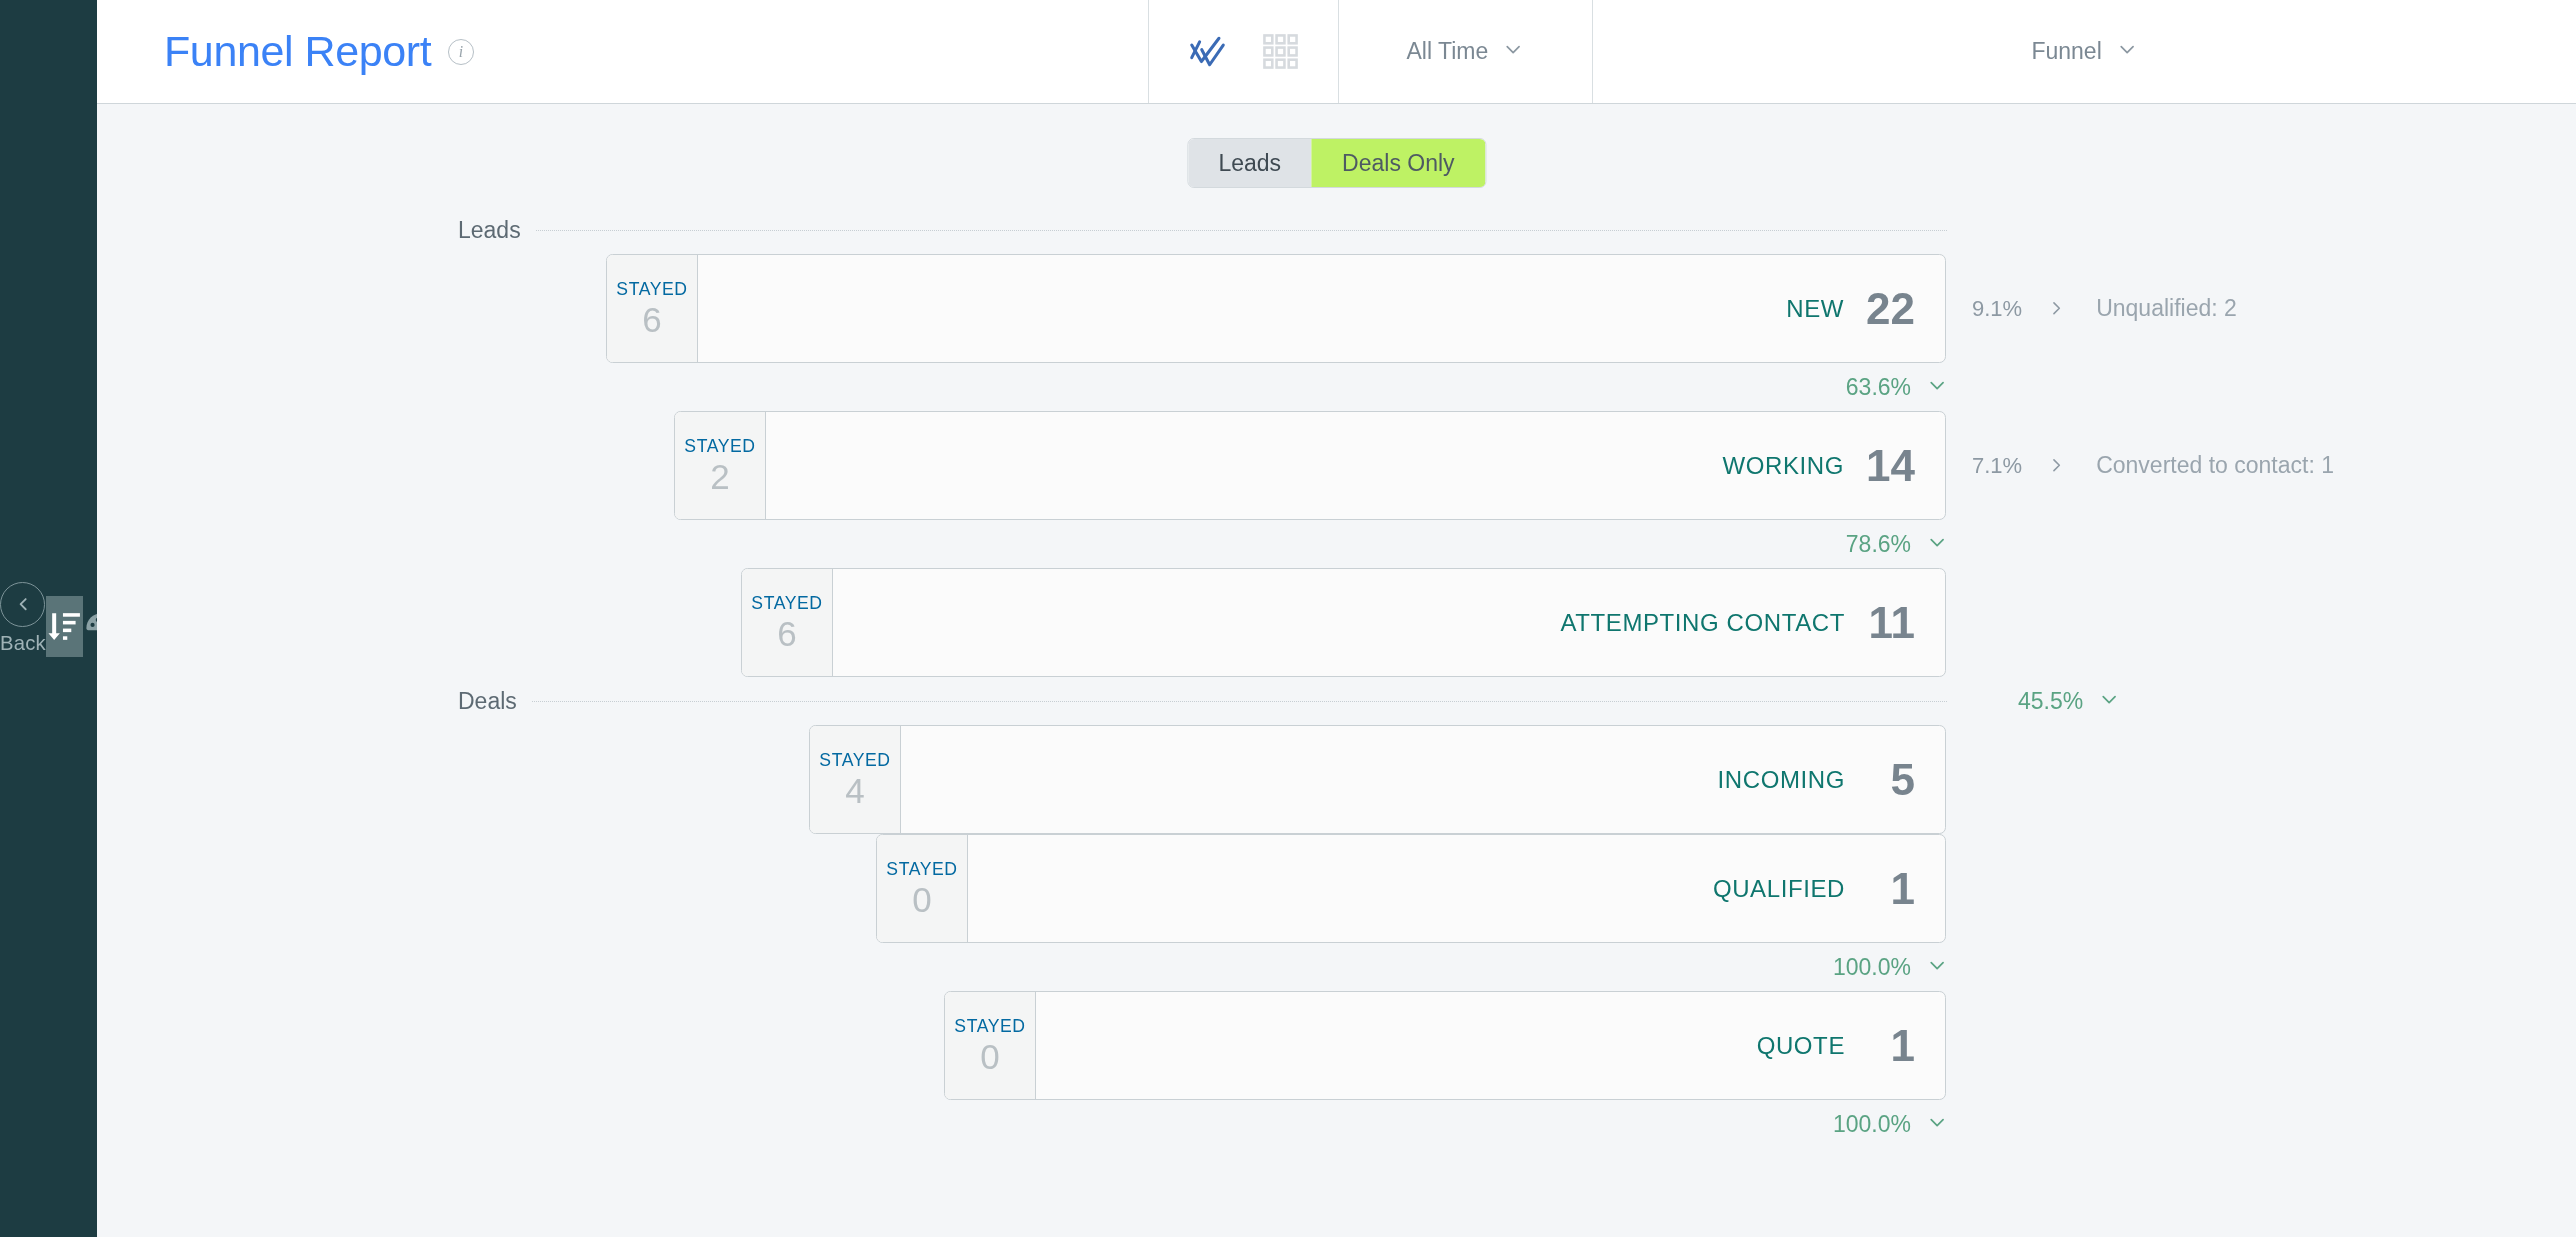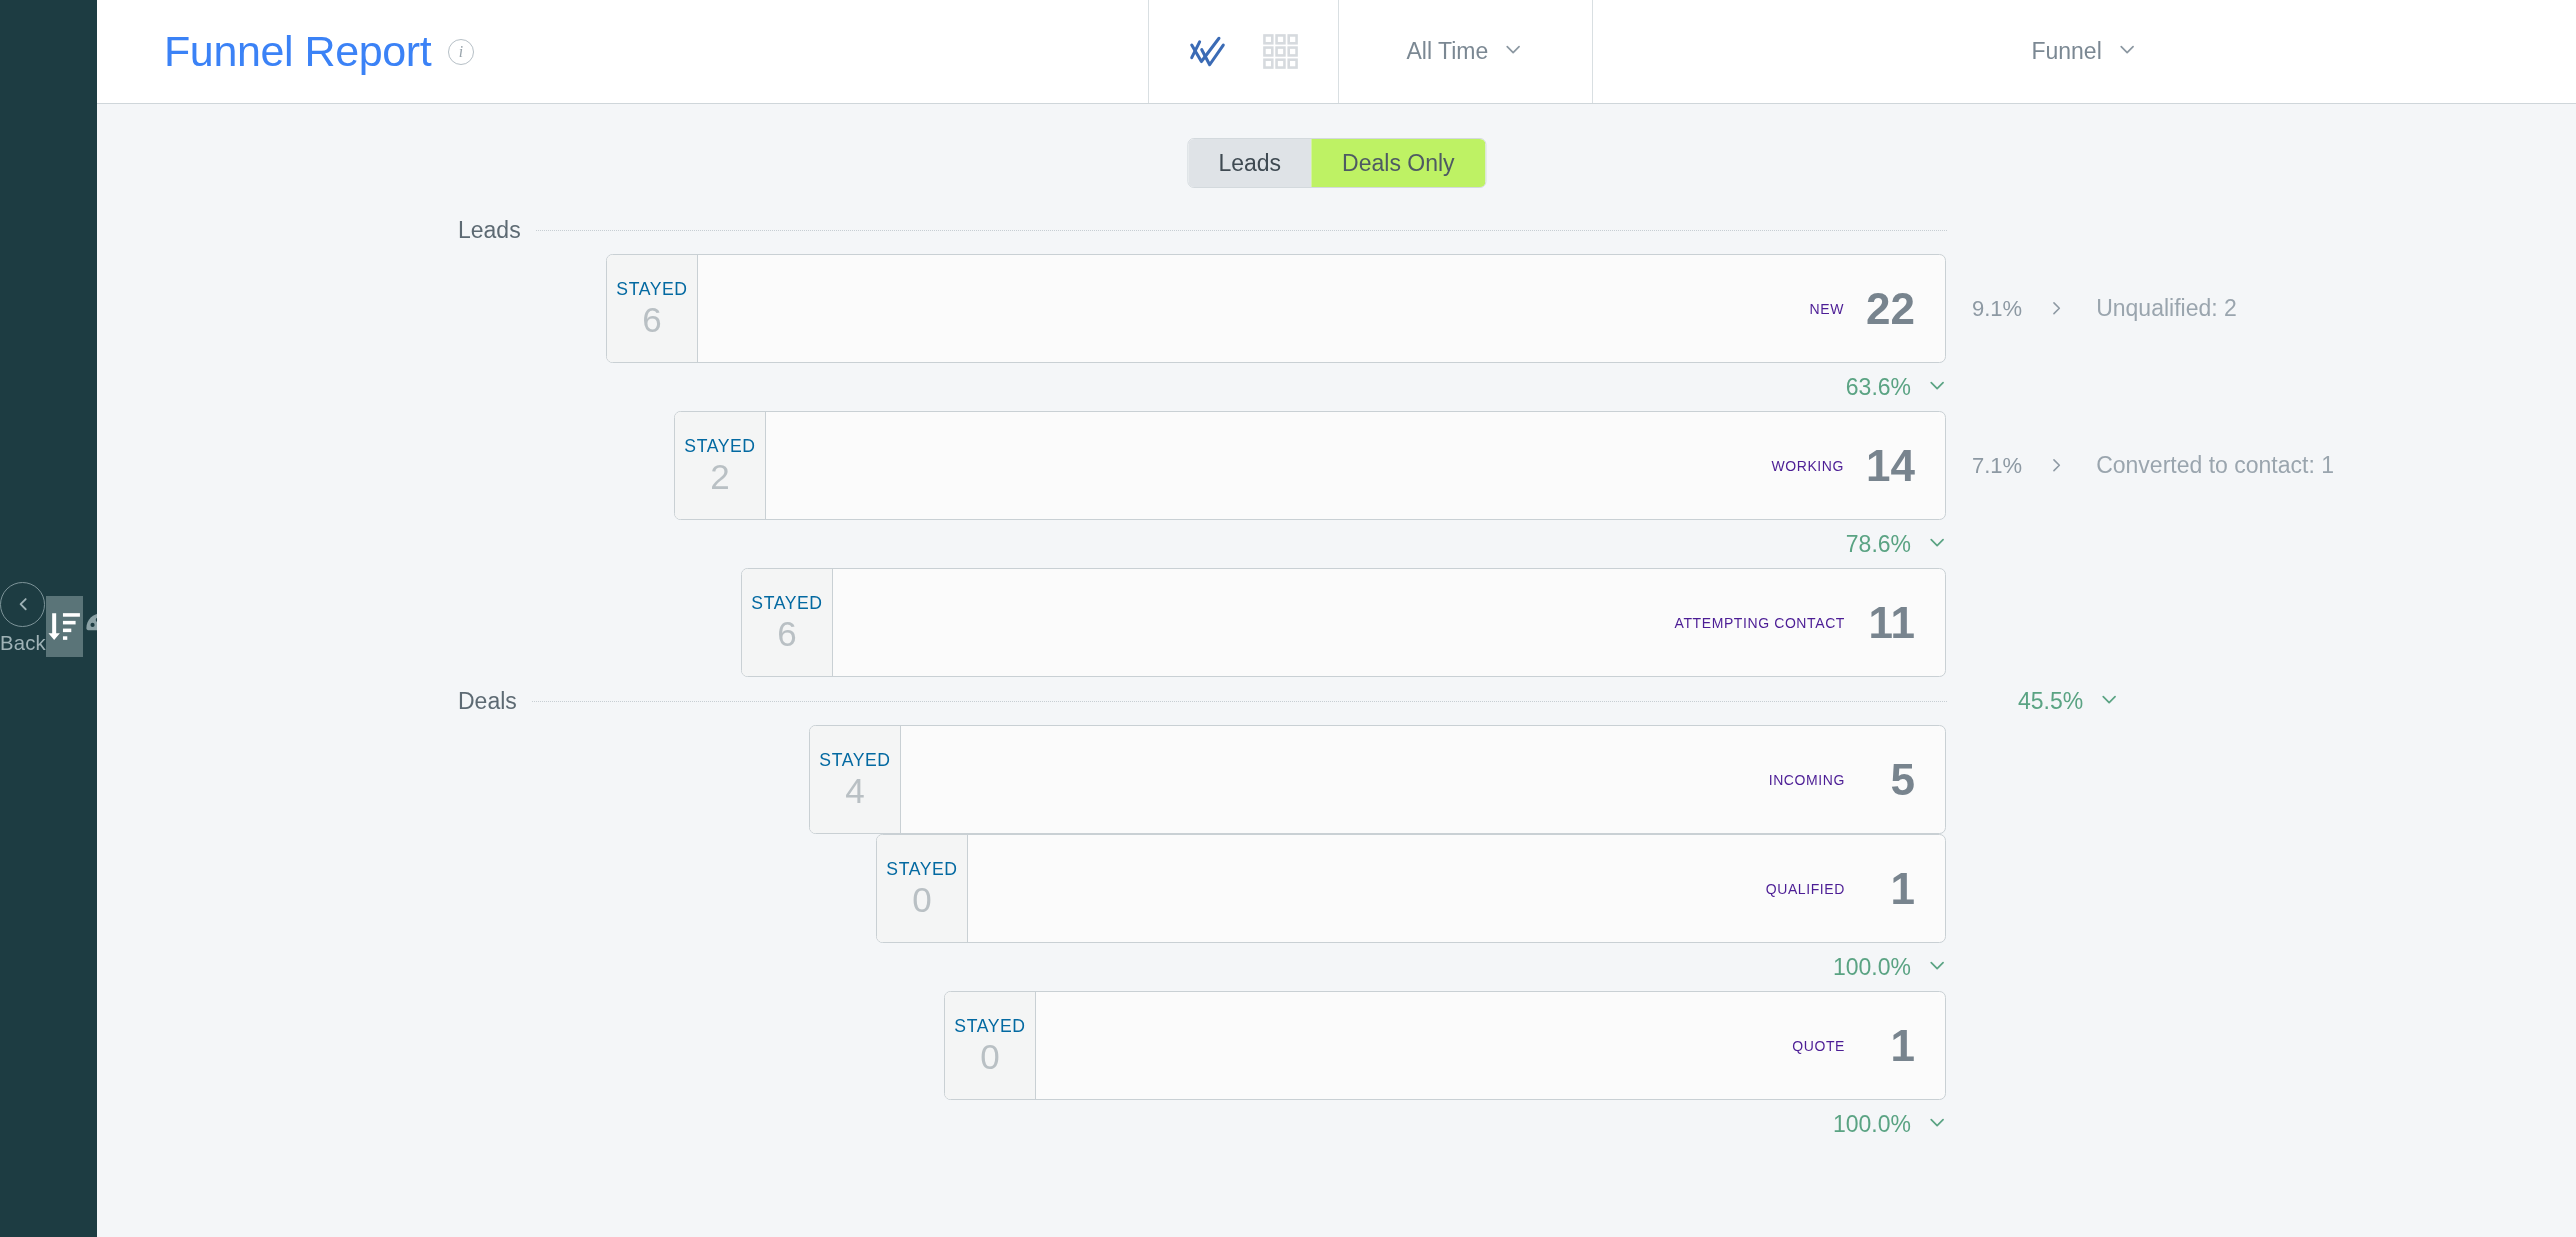--- a/index.html
+++ b/index.html
@@ -149,21 +149,21 @@
   }
   .stayed-value {
     font-size: 35px; color: #b9c0c4; font-weight: 300;
     line-height: 1.05; margin-top: 1.8px;
   }
   .bar-body {
     flex: 1; display: flex; align-items: center; justify-content: flex-end;
     padding-right: 30px; gap: 22px; min-width: 0;
   }
   .stage-label {
-    font-size: 14px; color: #4c1d95; letter-spacing: 0.6px;
+    font-size: 24px; color: #0f766e; letter-spacing: 0.6px;
     white-space: nowrap;
   }
   .stage-count {
     font-size: 44px; color: #78848e; font-weight: 700;
     line-height: 1; min-width: 48px; text-align: right;
   }
 
   
   .side-note {
     position: absolute; top: 0; height: 109px;

